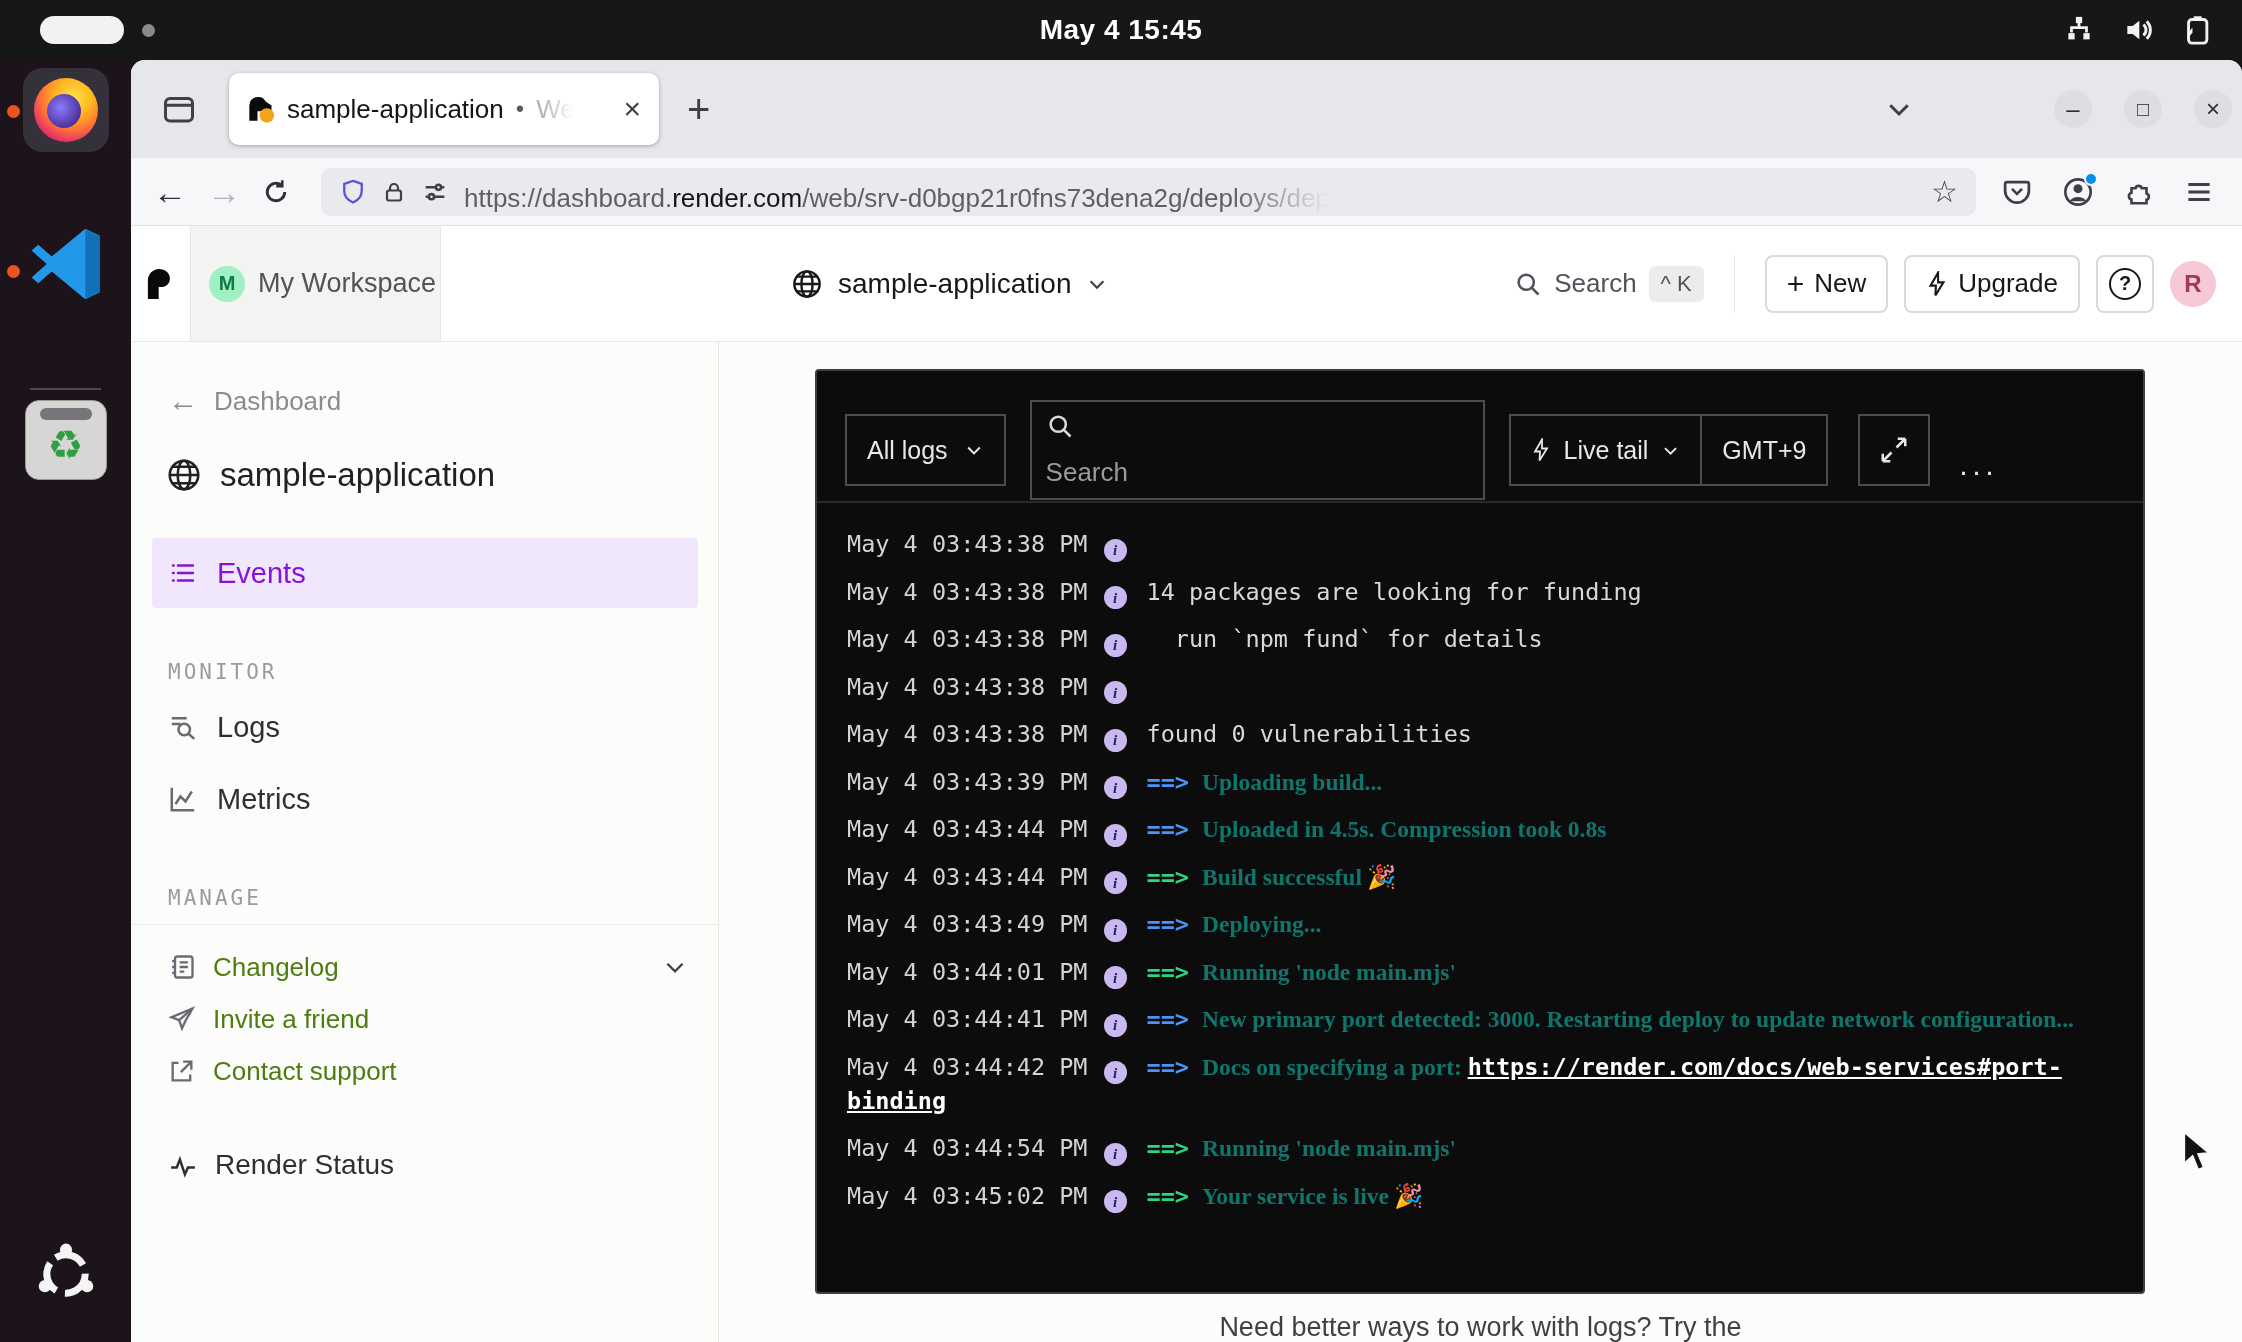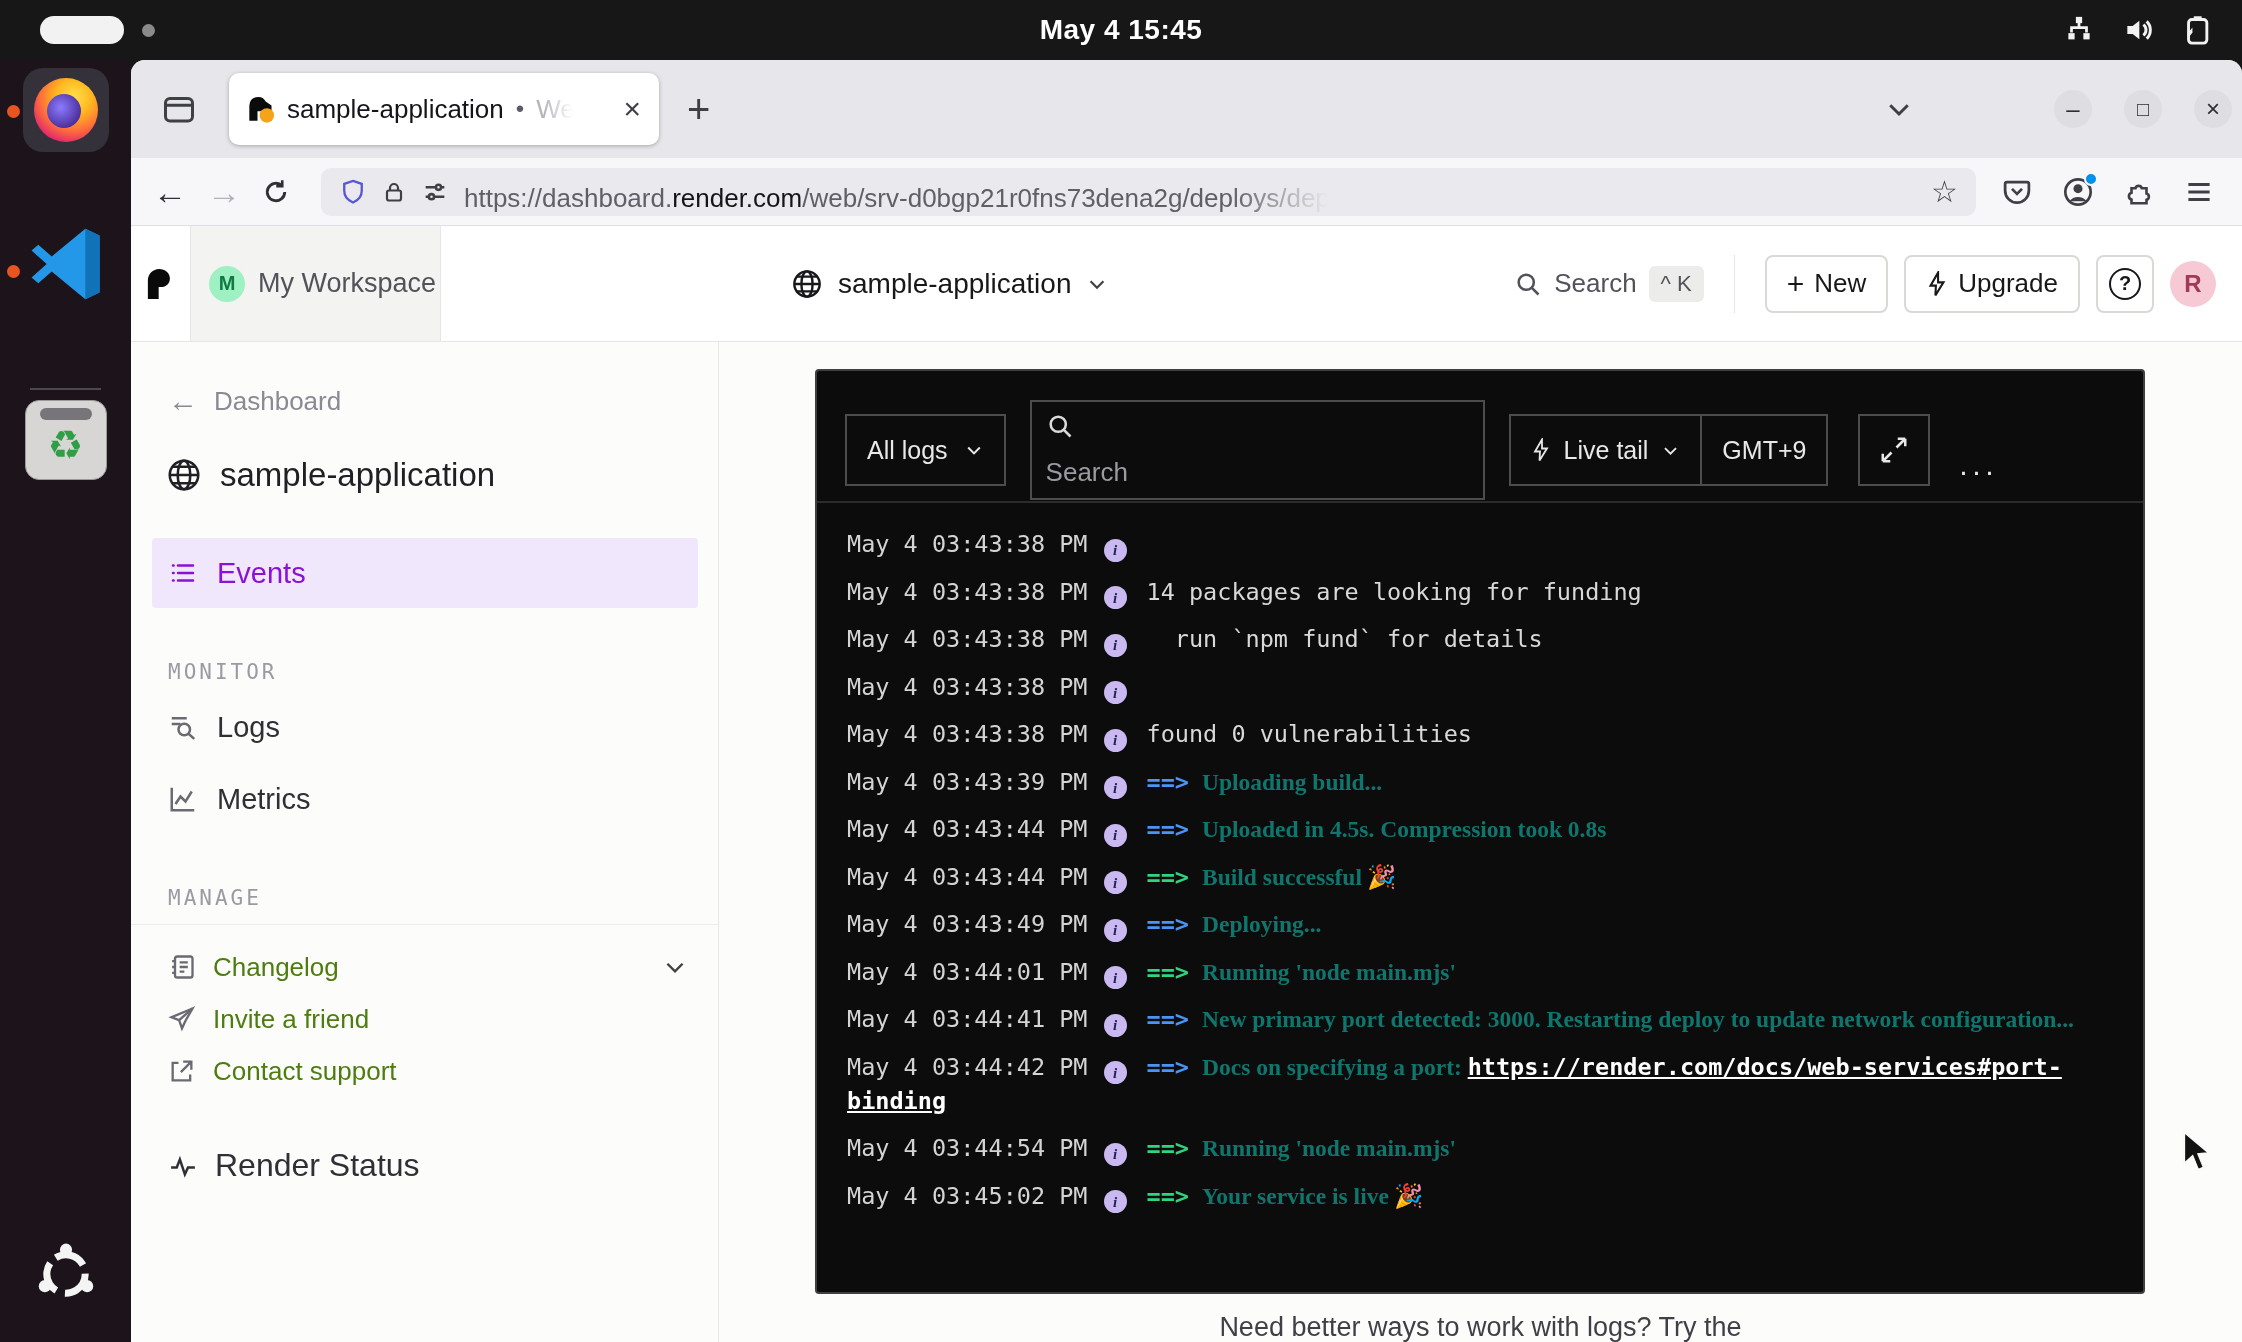--- a/index.html
+++ b/index.html
@@ -100,21 +100,21 @@
   .sb-service-name { font-size:33px; font-weight:500; }
   .sb-item { height:70px; display:flex; align-items:center; gap:19px; padding:0 14px 0 16px; border-radius:4px; font-size:29px;
              color:#2f2f35; margin-top:2px; }
   .sb-item.active { background:#f1e7fc; color:#8a11d8; }
   .sb-nav { margin-top:44px; }
   .sb-heading { font-family:"DejaVu Sans Mono", monospace; font-size:21px; letter-spacing:3px; color:#9a9aa2;
                 margin:52px 0 8px 16px; }
   .sb-divider { border-top:1px solid #ececea; margin:14px -21px 16px -21px; }
   .sb-link { height:52px; display:flex; align-items:center; gap:17px; padding:0 10px 0 16px; font-size:26px; color:#4d7c0f; }
   .sb-link .chev { margin-left:auto; }
-  .sb-status { margin-top:40px; color:#2f2f35; font-size:32px; height:56px; }
+  .sb-status { margin-top:40px; color:#2f2f35; font-size:28px; height:56px; }
 
   
   .content { flex:1; position:relative; overflow:hidden; background:#fcfcfb; }
   .log-panel { position:absolute; left:96px; top:27px; width:1330px; height:925px; background:#0c0c0c; border:2px solid #404040;
                border-radius:4px; display:flex; flex-direction:column; }
   .log-toolbar { flex:none; height:132px; border-bottom:2px solid #2b2b2b; display:flex; align-items:center;
                  padding:28px 28px 0 28px; }
   .lt-btn { height:72px; border:2px solid #4d4d4d; display:flex; align-items:center; color:#e8e8e8; font-size:25px; background:transparent; }
   .filter-btn { padding:0 20px; gap:16px; }
   .search-box { margin-left:24px; width:455px; height:100px; border:2px solid #4d4d4d; padding:10px 14px; display:flex;

